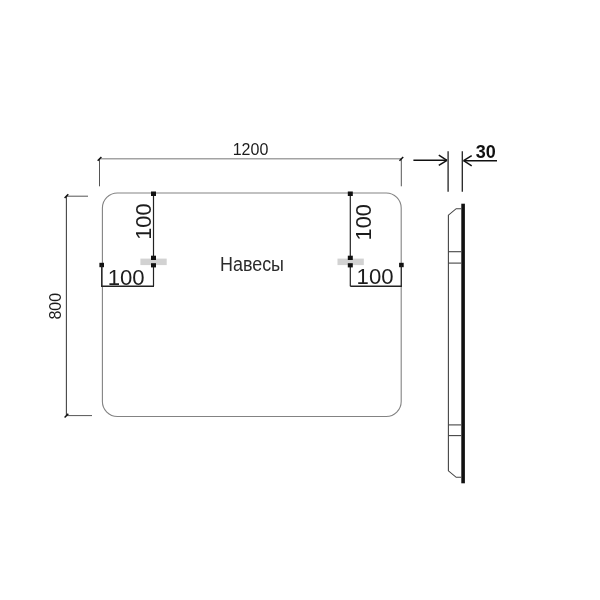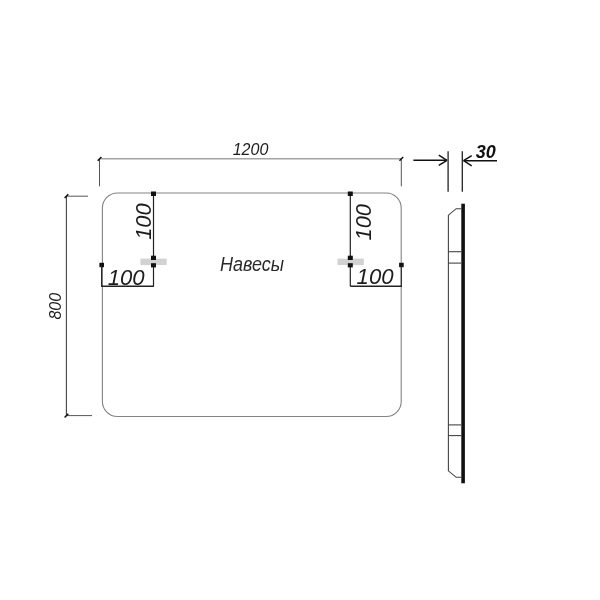--- a/index.html
+++ b/index.html
@@ -1,16 +1,16 @@
 <!DOCTYPE html>
 <html><head>
 <meta charset="utf-8">
 <style>
   html,body{margin:0;padding:0;background:#ffffff;}
-  .wrap{width:596px;height:600px;position:relative;background:#fef9c3;font-style:italic;}
+  .wrap{width:596px;height:600px;position:relative;background:#fef9c3;}
   svg{display:block;}
   text{font-family:"Liberation Sans", sans-serif;}
 </style>
 </head>
 <body>
 <div class="wrap">
 <svg width="600" height="600" viewBox="0 0 600 600" xmlns="http://www.w3.org/2000/svg">
 
   <rect x="0" y="0" width="600" height="600" fill="#ffffff"></rect>
 

